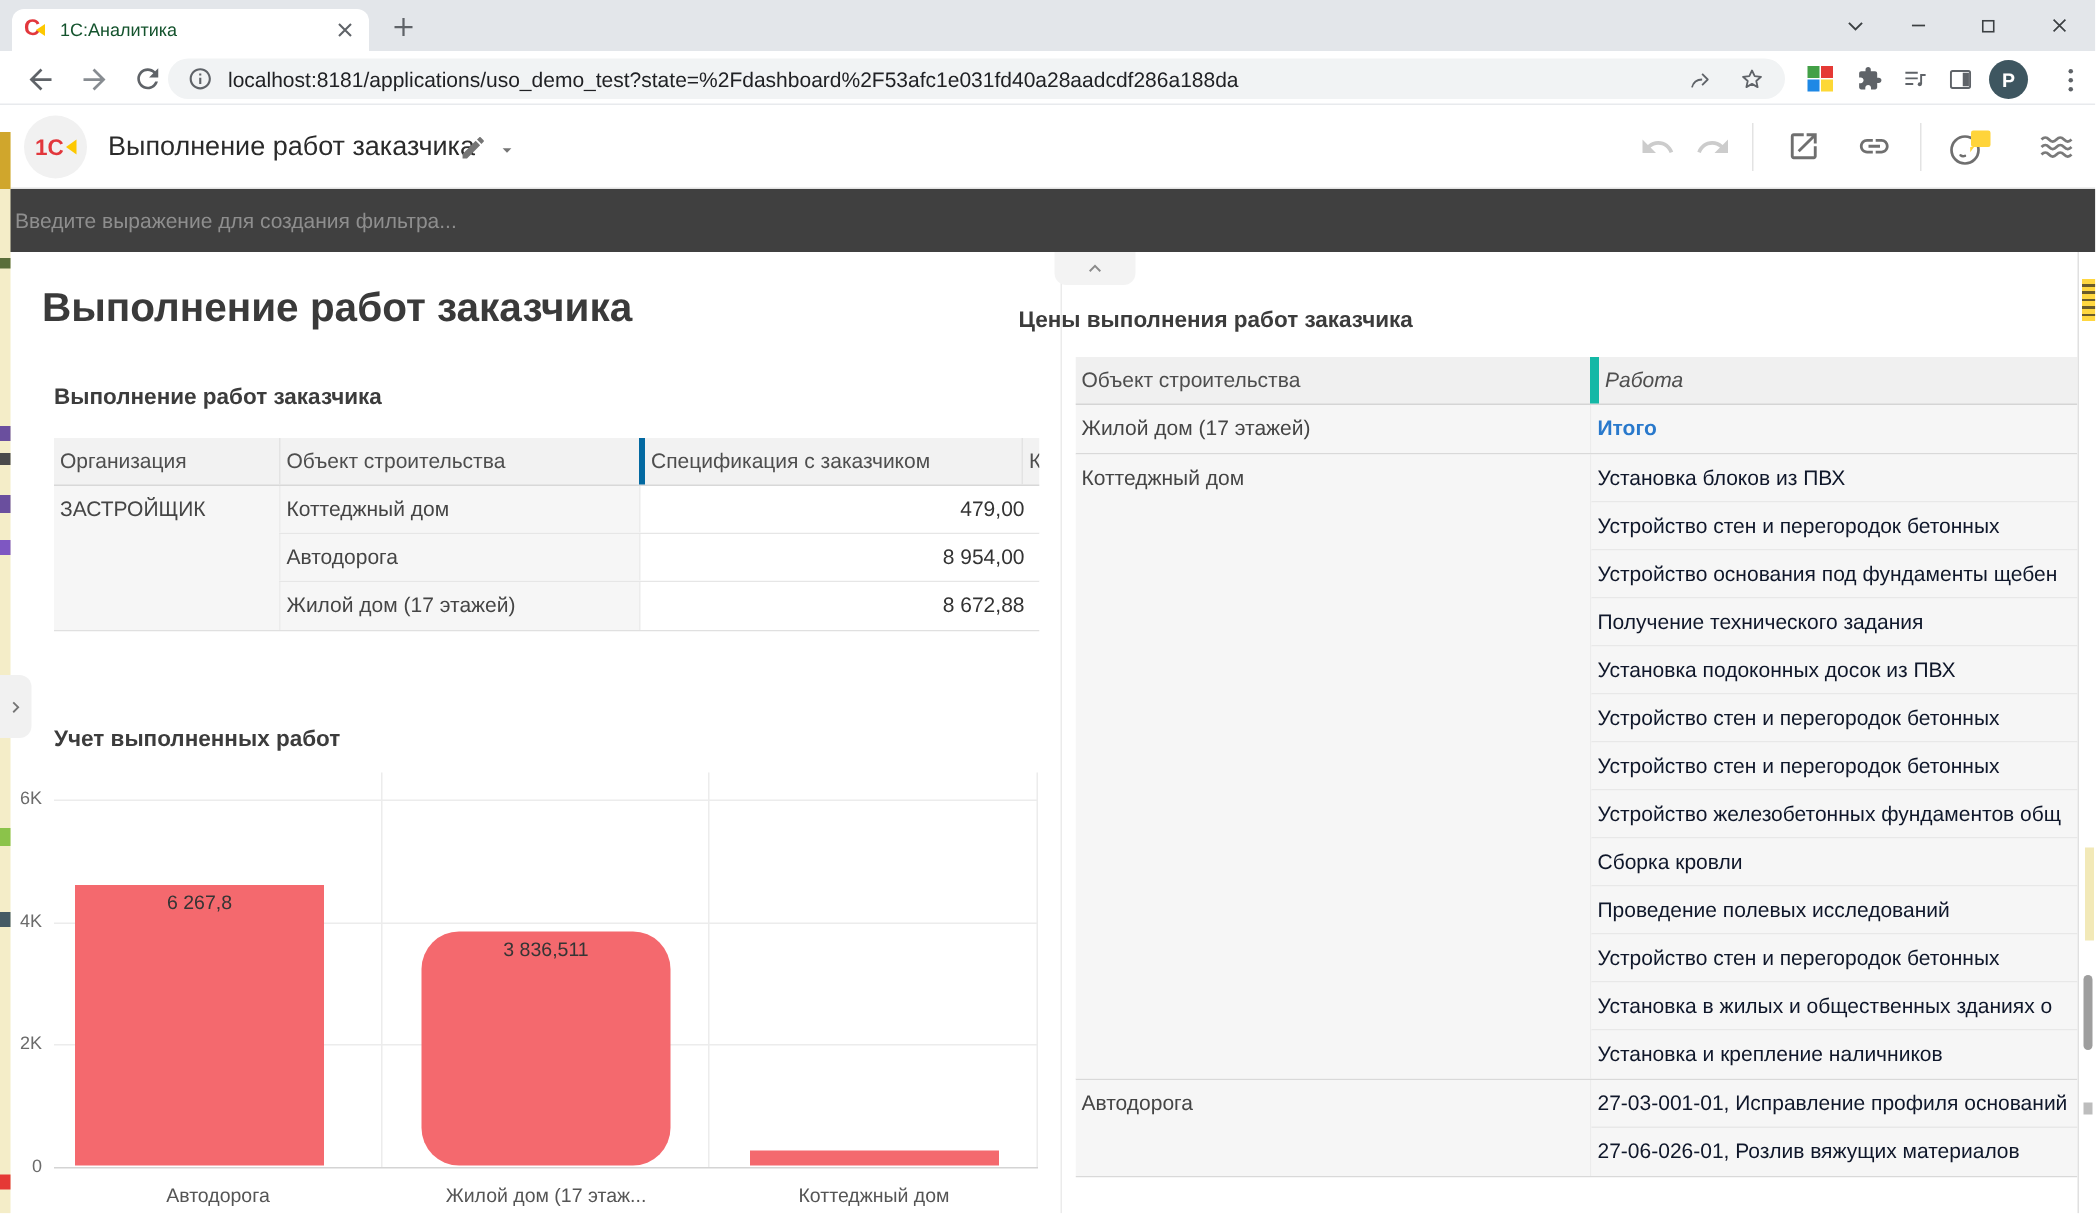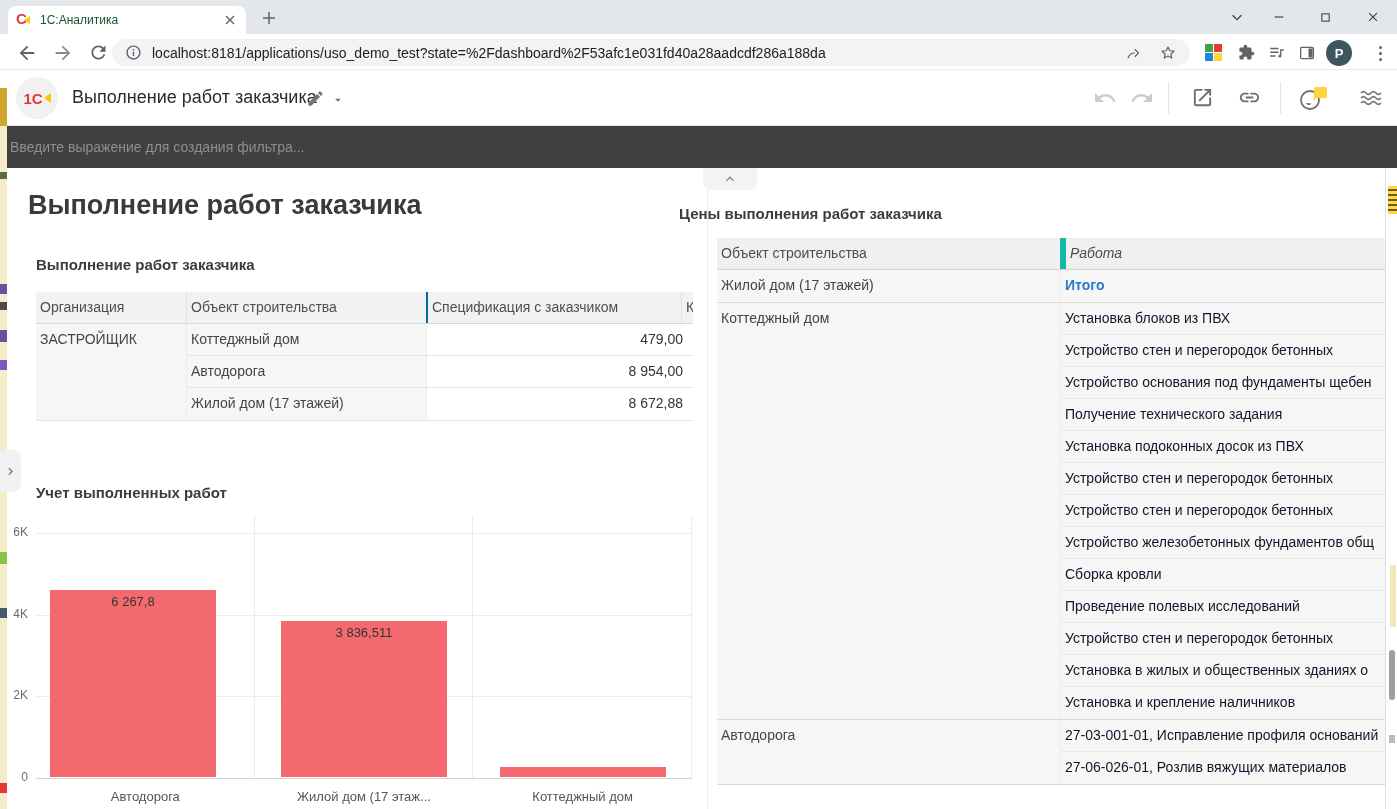--- a/index.html
+++ b/index.html
@@ -46,21 +46,21 @@
   .dashboard{position:absolute;left:0;top:168px;width:1397px;height:641px;background:#fff;}
   .h1{position:absolute;left:28px;top:22px;font-size:27px;font-weight:700;color:#3a3a3a;white-space:nowrap;}
   .sect{position:absolute;font-size:15px;font-weight:700;color:#3c3c3c;white-space:nowrap;}
 
   
   .ltable{position:absolute;left:36px;top:124px;width:657px;overflow:hidden;font-size:14px;}
   .lt-header{display:flex;height:32px;background:#f2f2f2;border-bottom:1px solid #d8d8d8;}
   .lt-h{line-height:31px;padding:0 4px;color:#4e4e4e;white-space:nowrap;overflow:hidden;flex:none;}
   .lt-h:nth-child(1){width:150px;}
   .lt-h:nth-child(2){width:240px;border-left:1px solid #e3e3e3;}
-  .lt-h:nth-child(3){width:255px;border-left:2px solid #0369a1;}
+  .lt-h:nth-child(3){width:255px;border-left:4px solid #0369a1;}
   .lt-h:nth-child(4){flex:1;border-left:1px solid #e3e3e3;}
   .lt-body{display:flex;border-bottom:1px solid #e0e0e0;}
   .lt-org{width:150px;background:#f6f6f6;color:#454545;padding:7px 4px;flex:none;}
   .lt-rows{flex:1;}
   .lt-row{display:flex;height:32px;border-bottom:1px solid #e6e6e6;}
   .lt-row:last-child{border-bottom:none;}
   .lt-obj{width:240px;background:#f6f6f6;border-left:1px solid #ececec;padding:0 4px;line-height:31px;color:#454545;white-space:nowrap;overflow:hidden;flex:none;}
   .lt-val{flex:1;background:#fff;border-left:1px solid #ececec;padding:0 10px;line-height:31px;color:#333;text-align:right;white-space:nowrap;}
 
   
@@ -311,21 +311,21 @@
         <div class="ytick" style="top: 91.8992px;">4K</div>
         <div class="gridline" style="top: 18.3488px;"></div>
         <div class="ytick" style="top: 10.3488px;">6K</div>
         <div class="vline" style="left: 218px;"></div>
         <div class="vline" style="left: 436px;"></div>
         <div class="vline" style="left: 655px;"></div>
         <div class="bar" style="left: 14px; height: 187px; background: rgb(244, 105, 110);">
           <div class="barlabel">6 267,8</div>
         </div>
         <div class="xtick" style="left: 0.333333px;">Автодорога</div>
-        <div class="bar" style="left: 245px; height: 156.434px; background: rgb(244, 105, 110);">
+        <div class="bar" style="left: 245px; height: 156.434px; background: rgb(244, 105, 110); border-radius: 25px;">
           <div class="barlabel">3 836,511</div>
         </div>
         <div class="xtick" style="left: 219px;">Жилой дом (17 этаж...</div>
         <div class="bar" style="left: 463.667px; height: 10.1938px; background: rgb(244, 105, 110);"></div>
         <div class="xtick" style="left: 437.667px;">Коттеджный дом</div>
       </div>
 
     <div class="vsplit"></div>
     <div class="collapse-tab">
       <svg viewBox="0 0 24 24" width="16" height="16" fill="#8a8a8a">

